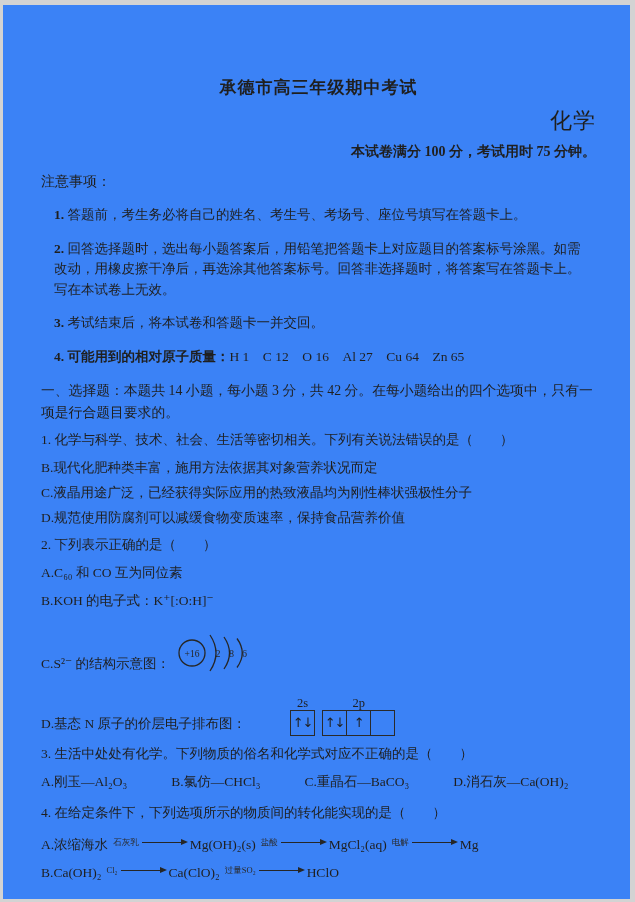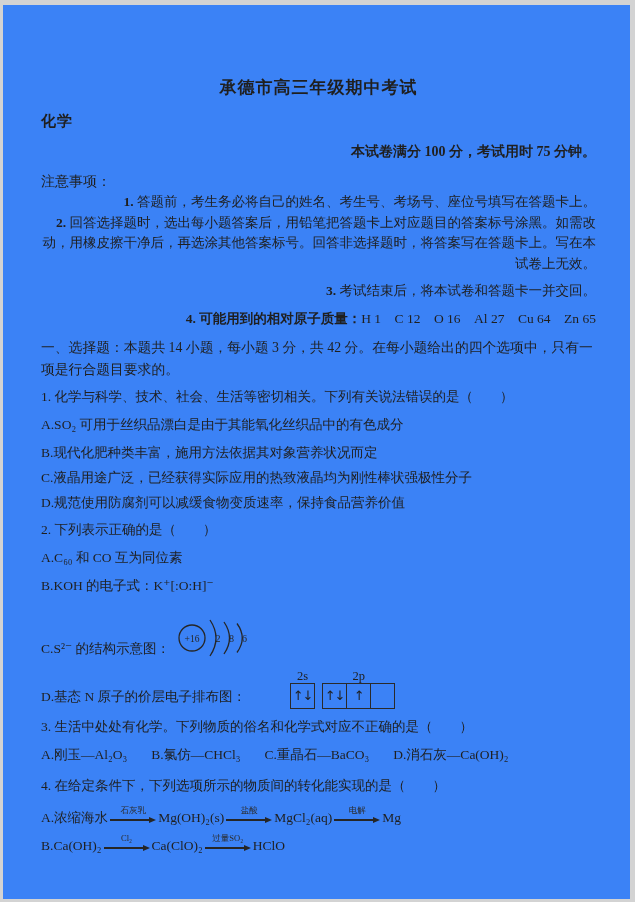--- a/index.html
+++ b/index.html
@@ -10,63 +10,63 @@
     font-family:"Liberation Serif","DejaVu Serif",serif;
   }
   .page {
     position:absolute; left:3px; top:5px; width:627px; height:894px;
     background:#3b82f6; overflow:hidden;
     color:#1f1f1f;
   }
   .content { padding:73px 34px 0 38px; font-size:13.5px; line-height:20px; }
 
   .title   { font-size:17px; font-weight:bold; text-align:center; margin:0 0 13px 0; letter-spacing:1px; }
-  .subject { font-size:15px; font-weight:bold; text-align:left; margin:0 0 11px 0; letter-spacing:1px; }
+  .subject { font-size:22px; font-weight:normal; text-align:right; margin:0 0 11px 0; letter-spacing:1px; }
   .exam-info { font-size:14px; font-weight:bold; text-align:right; margin:0 0 9px 0; }
 
   .notice-heading { font-size:14px; font-weight:normal; margin:0; line-height:21px; }
-  p.notice { margin:0; line-height:20.5px;text-align:right; }
+  p.notice { margin:13px; line-height:20.5px; }
   p.notice .num { font-weight:bold; }
   p.notice.sp { margin-top:7px; }
   .notice-values { white-space:pre-wrap; }
 
   .section-heading { font-size:13.8px; font-weight:normal; margin:8px 0 0 0; line-height:21.5px; }
 
   p.stem { margin:7px 0 0 0; }
   p.opt  { margin:5px 0 0 0; }
   p.opt-roomy { margin:8px 0 0 0; }
 
   .formula { font-family:"Liberation Serif","DejaVu Serif",serif; }
 
   
   .row-flex-end { display:flex; align-items:flex-end; margin:14px 0 0 0;text-align:right; }
   .atom-svg { display:block; margin:0 0 -7px 4px; }
   .atom-svg path, .atom-svg circle { fill:none; stroke:#262626; stroke-width:1.3; }
   .atom-svg text { fill:#262626; font-family:"Liberation Serif","DejaVu Serif",serif; }
 
   
   .row-orb { display:flex; align-items:flex-end; margin:10px 0 0 0; }
-  .orbitals { display:flex; gap:7px; margin:0 0 -2px 10px;padding-left:34px; }
+  .orbitals { display:flex; gap:7px; margin:12px 0 -2px 10px;padding-left:34px; }
   .orb-col { display:flex; flex-direction:column; align-items:center; }
   .orb-label { font-size:12.5px; line-height:14px; }
   .orb-row { display:flex; }
   .obox {
     width:23px; height:24px; border:1.6px solid #2a2a2a;
     display:flex; align-items:center; justify-content:center;
     font-size:13px; letter-spacing:-1px;
     font-family:"DejaVu Sans","Liberation Sans",sans-serif;
   }
   .orb-row .obox + .obox { border-left:0; }
 
   
-  .opts-row { display:flex; gap:24px; margin:8px 0 0 0; flex-wrap:wrap; }
+  .opts-row { display:flex; gap:44px; margin:8px 0 0 0; flex-wrap:wrap; }
 
   
   .rxn-row { display:flex; align-items:center; margin:12px 0 0 0; }
-  .rxn { display:inline-flex; flex-direction:column; align-items:center; margin:0 2px; transform:translateY(-3px); }
+  .rxn { display:inline-flex; align-items:center; margin:0 2px; transform:translateY(-3px); }
   .rxn-label { font-size:8.5px; line-height:9px; padding:0 3px; white-space:nowrap; color:#2a2a2a; }
   .rxn-line { position:relative; width:100%; min-width:46px; height:8px; margin-top:1px; }
   .rxn-line::before { content:""; position:absolute; left:0; right:5px; top:3.4px; height:1.2px; background:#262626; }
   .rxn-line::after  { content:""; position:absolute; right:0; top:0.5px;
     border-left:7px solid #262626; border-top:3.5px solid transparent; border-bottom:3.5px solid transparent; }
 </style>
 </head>
 <body>
 
 <div class="page">
@@ -82,21 +82,20 @@
 
     <p class="notice"><span class="num">2.</span>&nbsp;<span>回答选择题时，选出每小题答案后，用铅笔把答题卡上对应题目的答案标号涂黑。如需改动，用橡皮擦干净后，再选涂其他答案标号。回答非选择题时，将答案写在答题卡上。写在本试卷上无效。</span></p>
 
     <p class="notice sp"><span class="num">3.</span>&nbsp;<span>考试结束后，将本试卷和答题卡一并交回。</span></p>
 
     <p class="notice sp"><span class="num">4.</span>&nbsp;<span class="num">可能用到的相对原子质量：</span><span class="notice-values formula">H 1　C 12　O 16　Al 27　Cu 64　Zn 65</span></p>
 
     <p class="section-heading">一、选择题：本题共 14 小题，每小题 3 分，共 42 分。在每小题给出的四个选项中，只有一项是行合题目要求的。</p>
 
     <p class="stem">1. 化学与科学、技术、社会、生活等密切相关。下列有关说法错误的是（　　）</p>
-    <p class="opt opt-roomy">A.SO₂ 可用于丝织品漂白是由于其能氧化丝织品中的有色成分</p>
     <p class="opt opt-roomy">B.现代化肥种类丰富，施用方法依据其对象营养状况而定</p>
     <p class="opt">C.液晶用途广泛，已经获得实际应用的热致液晶均为刚性棒状强极性分子</p>
     <p class="opt">D.规范使用防腐剂可以减缓食物变质速率，保持食品营养价值</p>
 
     <p class="stem">2. 下列表示正确的是（　　）</p>
     <p class="opt opt-roomy">A.C₆₀ 和 CO 互为同位素</p>
     <p class="opt opt-roomy"><span>B.KOH 的电子式：</span><span class="formula">K⁺[:O:H]⁻</span></p>
 
     <div class="row-flex-end">
       <span>C.S²⁻ 的结构示意图：</span>

